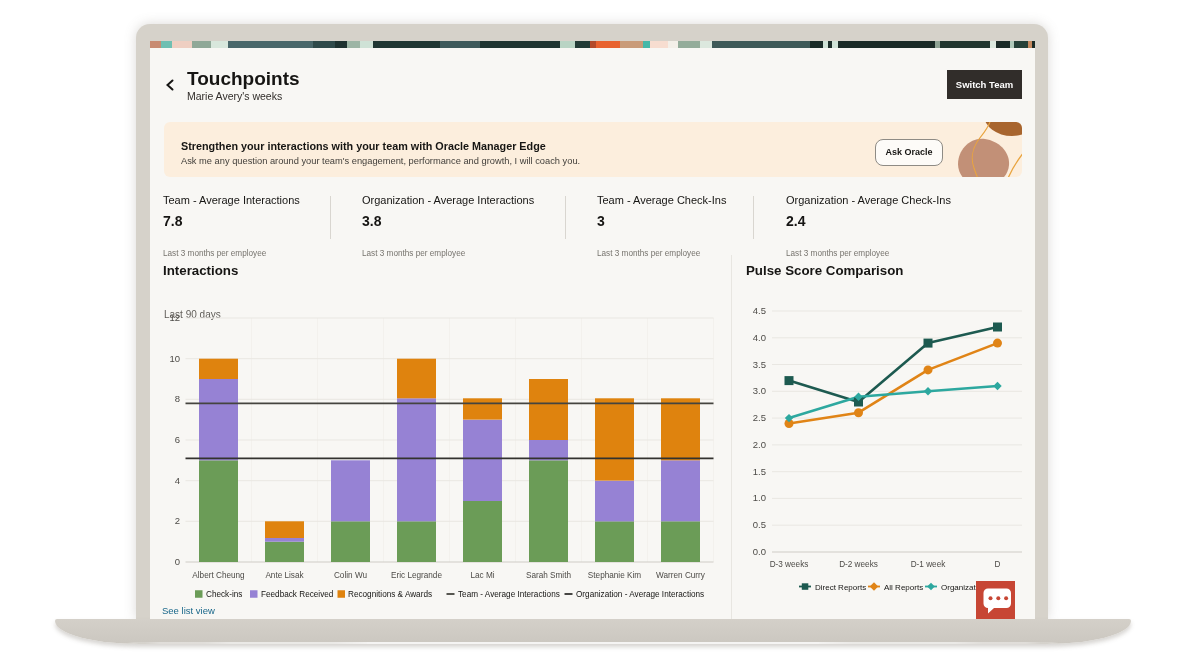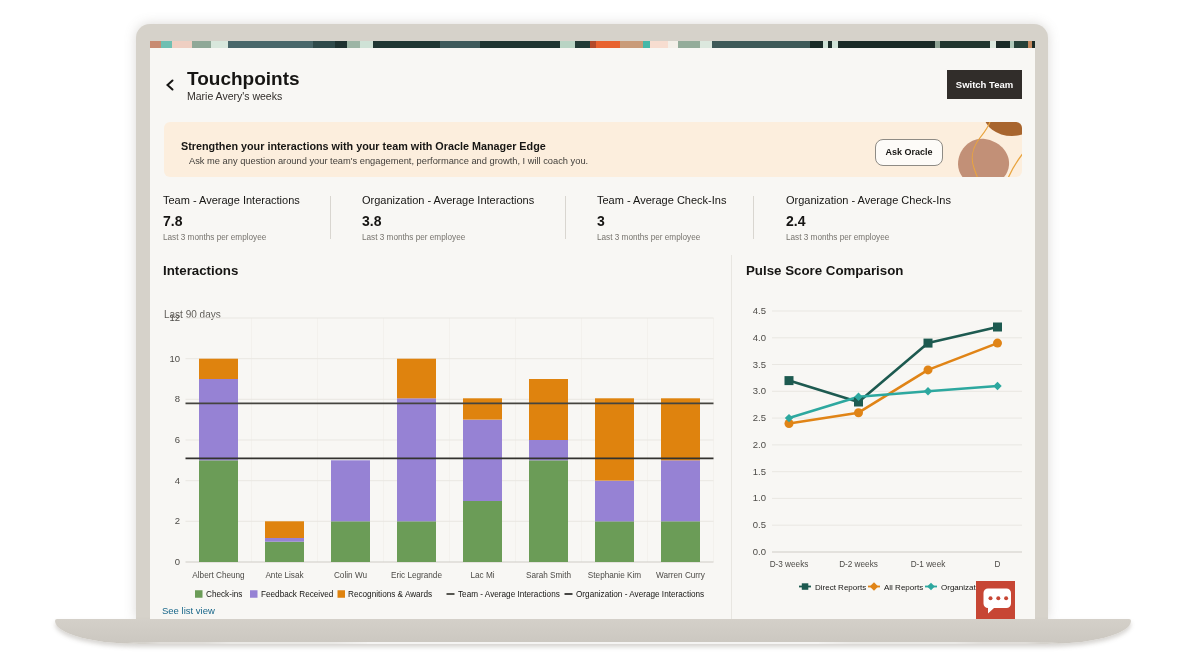--- a/index.html
+++ b/index.html
@@ -55,28 +55,28 @@
       #254138 864px,#254138 878px,
       #C58A60 878px,#C58A60 882px,
       #1B2B27 882px,#1B2B27 885px);}
   .title{position:absolute;left:37px;top:27px;font-size:19px;line-height:22px;font-weight:700;color:#161513;}
   .subtitle{position:absolute;left:37px;top:49px;font-size:10.5px;color:#312d2a;}
   #switch{position:absolute;left:797px;top:29px;width:75px;height:29px;background:#312d2a;
       border-radius:0;color:#fff;font-size:9.5px;font-weight:700;text-align:center;line-height:29px;}
   #banner{position:absolute;left:14px;top:81px;width:858px;height:55px;background:#fceedd;
       border-radius:6px;overflow:hidden;}
   #banner .b1{position:absolute;left:17px;top:18px;font-size:10.8px;font-weight:700;color:#161513;}
-  #banner .b2{position:absolute;left:17px;top:33.5px;font-size:9.3px;color:#43403c;margin-left:8px;}
+  #banner .b2{position:absolute;left:17px;top:33.5px;font-size:9.3px;color:#43403c;}
   #askbtn{position:absolute;left:711px;top:17px;width:66px;height:25px;background:#fdfbf8;
       border:1px solid #8e8b85;border-radius:8px;color:#161513;font-size:9px;font-weight:700;
       text-align:center;line-height:25px;}
   .stat{position:absolute;top:153px;}
   .stat .l1{font-size:11px;line-height:13px;color:#161513;}
   .stat .l2{font-size:14px;line-height:16px;font-weight:700;color:#161513;margin-top:6px;}
-  .stat .l3{font-size:8.2px;line-height:10px;color:#77746e;margin-top:4px;}
+  .stat .l3{font-size:8.2px;line-height:10px;color:#77746e;margin-top:20px;}
   .sdiv{position:absolute;top:155px;width:1px;height:43px;background:#d9d6d0;}
   .ctitle{position:absolute;font-size:13.3px;font-weight:700;color:#161513;}
   .csub{position:absolute;font-size:10px;color:#5f5c57;margin-top:28px;}
   #seelist{position:absolute;left:12px;top:564px;font-size:9.5px;color:#19678a;}
   #vdiv{position:absolute;left:581px;top:214px;width:1px;height:364px;background:#e8e6e1;}
   #chat{position:absolute;left:826px;top:540px;width:39px;height:38px;background:#c74634;}
 </style>
 </head>
 <body>
   <div id="lid"></div>

